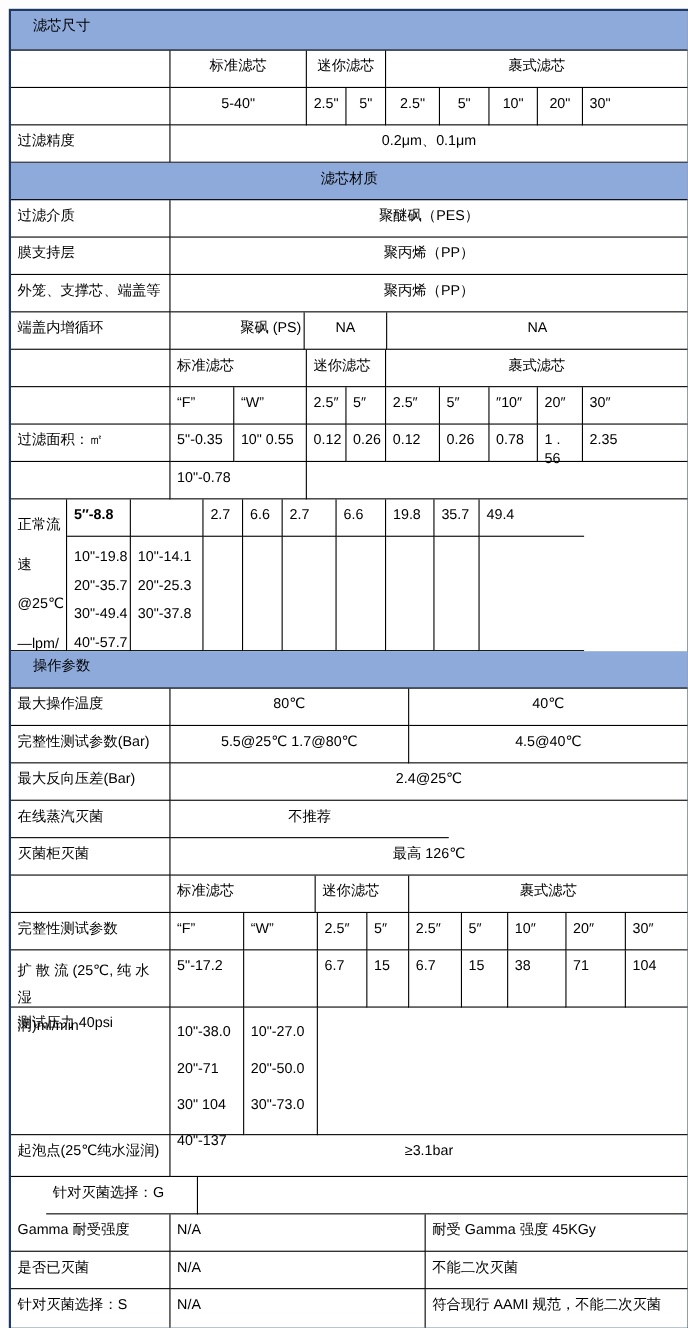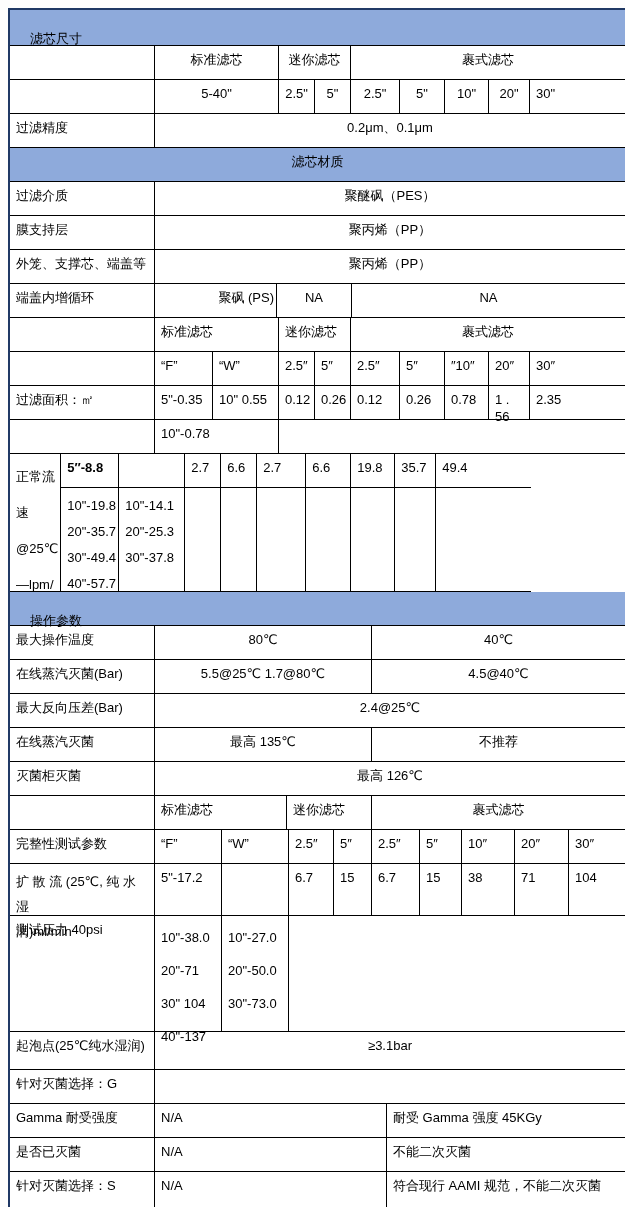--- a/index.html
+++ b/index.html
@@ -13,21 +13,21 @@
     box-sizing:border-box;height:100%;
     border-right:1px solid #000;border-bottom:1px solid #000;
     padding:5px 2px 0 6px;
     white-space:pre-line;overflow:visible;
     line-height:17px;
   }
   .cell.ac{text-align:center;padding-left:2px;}
   .cell.lastc{border-right:none;}
   .cell.nb{border-bottom:none;}
   .hdr .cell{background:#8EAADB;font-weight:normal;}
-  .hdr .cell.hl{padding-left:20px;padding-top:20px;}
+  .hdr .cell.hl{padding-left:20px;padding-top:4px;}
   .groupcol{display:flex;flex-direction:column;}
 </style>
 </head>
 <body>
 
 <div id="spec-table">
     <div class="trow hdr" style="height: 36px;">
       <div class="cell lastc hl" style="width: 615px;">滤芯尺寸</div>
     </div>
     <div class="trow" style="height: 34px;">
@@ -142,31 +142,30 @@
     </div>
     <div class="trow hdr" style="height: 34px;">
       <div class="cell lastc hl" style="width: 615px;">操作参数</div>
     </div>
     <div class="trow" style="height: 34px;">
       <div class="cell" style="width: 145px;">最大操作温度</div>
       <div class="cell ac" style="width: 217px;">80℃</div>
       <div class="cell ac lastc" style="width: 253px;">40℃</div>
     </div>
     <div class="trow" style="height: 34px;">
-      <div class="cell" style="width: 145px;">在线蒸汽灭菌(Bar)</div>
+      <div class="cell" style="width: 145px;">完整性测试参数(Bar)</div>
       <div class="cell ac" style="width: 217px;">5.5@25℃ 1.7@80℃</div>
       <div class="cell ac lastc" style="width: 253px;">4.5@40℃</div>
     </div>
     <div class="trow" style="height: 34px;">
       <div class="cell" style="width: 145px;">最大反向压差(Bar)</div>
       <div class="cell ac lastc" style="width: 470px;">2.4@25℃</div>
     </div>
     <div class="trow" style="height: 34px;">
       <div class="cell" style="width: 145px;">在线蒸汽灭菌</div>
-      <div class="cell ac" style="width: 217px;">最高 135℃</div>
       <div class="cell ac lastc" style="width: 253px;">不推荐</div>
     </div>
     <div class="trow" style="height: 34px;">
       <div class="cell" style="width: 145px;">灭菌柜灭菌</div>
       <div class="cell ac lastc" style="width: 470px;">最高 126℃</div>
     </div>
     <div class="trow" style="height: 34px;">
       <div class="cell" style="width: 145px;"></div>
       <div class="cell" style="width: 132px;">标准滤芯</div>
       <div class="cell" style="width: 85px;">迷你滤芯</div>
@@ -206,21 +205,21 @@
       <div class="cell" style="width: 67px; line-height: 33px;">10"-27.0
 20"-50.0
 30"-73.0</div>
       <div class="cell lastc" style="width: 336px;"></div>
     </div>
     <div class="trow" style="height: 38px;">
       <div class="cell" style="width: 145px;">起泡点(25℃纯水湿润)</div>
       <div class="cell ac lastc" style="width: 470px;">≥3.1bar</div>
     </div>
     <div class="trow" style="height: 34px;">
-      <div class="cell" style="width: 145px;">针对灭菌选择：G</div>
+      <div class="cell" style="width: 145px; margin-left: 32px;">针对灭菌选择：G</div>
       <div class="cell lastc" style="width: 470px;"></div>
     </div>
     <div class="trow" style="height: 34px;">
       <div class="cell" style="width: 145px;">Gamma 耐受强度</div>
       <div class="cell" style="width: 232px;">N/A</div>
       <div class="cell lastc" style="width: 238px;">耐受 Gamma 强度 45KGy</div>
     </div>
     <div class="trow" style="height: 34px;">
       <div class="cell" style="width: 145px;">是否已灭菌</div>
       <div class="cell" style="width: 232px;">N/A</div>

